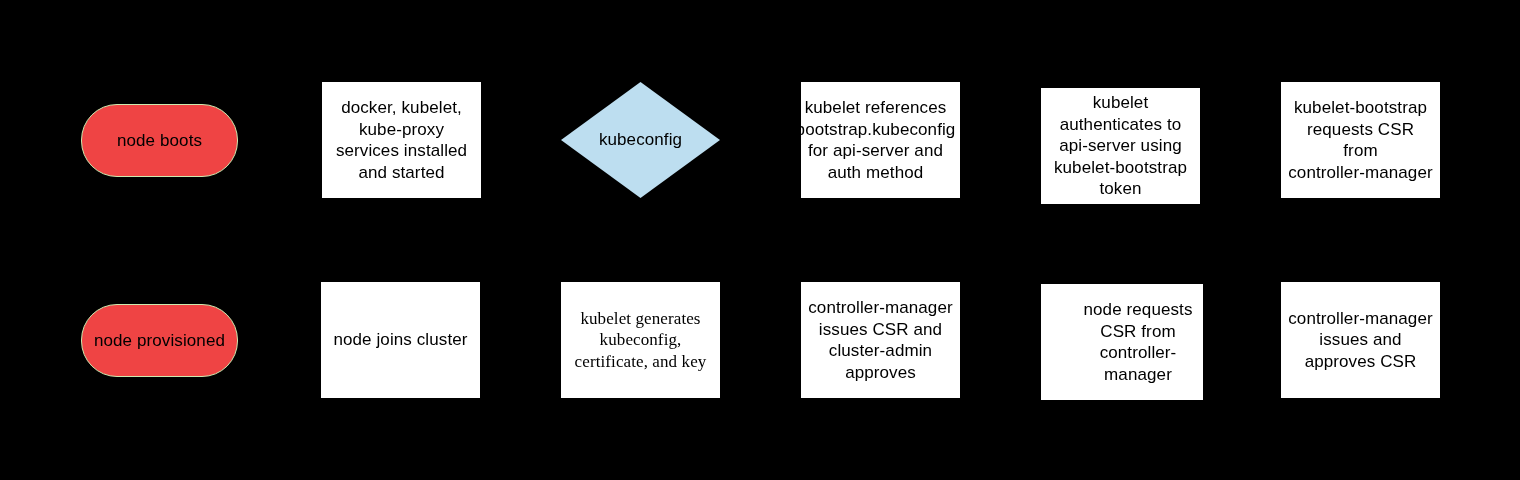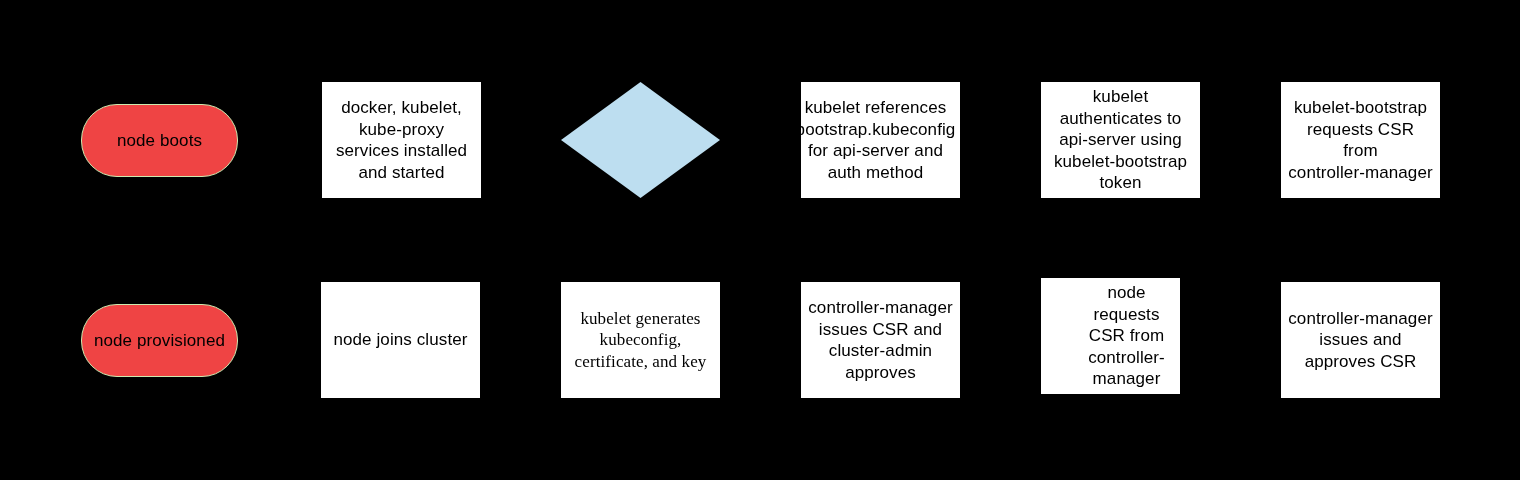--- a/index.html
+++ b/index.html
@@ -80,30 +80,31 @@
     <span class="label">docker, kubelet,
 kube-proxy
 services installed
 and started</span>
   </div>
 
   <div class="node diamond" style="left:561px; top:82px; width:159px; height:116px;">
     <svg class="dshape" viewBox="0 0 159 116" preserveAspectRatio="none">
       <polygon points="79.5,0 159,58 79.5,116 0,58" fill="#bddef0"></polygon>
     </svg>
+    <span class="label">kubeconfig</span>
   </div>
 
   <div class="node rect overflow" style="left:801px; top:82px; width:159px; height:116px;text-align:center;">
     <span class="label">kubelet references
 bootstrap.kubeconfig
 for api-server and
 auth method</span>
   </div>
 
-  <div class="node rect" style="left:1041px; top:82px; width:159px; height:116px;">
+  <div class="node rect" style="left:1041px; top:88px; width:159px; height:116px;">
     <span class="label">kubelet
 authenticates to
 api-server using
 kubelet-bootstrap
 token</span>
   </div>
 
   <div class="node rect" style="left:1281px; top:82px; width:159px; height:116px;">
     <span class="label">kubelet-bootstrap
 requests CSR
@@ -125,21 +126,21 @@
 certificate, and key</span>
   </div>
 
   <div class="node rect" style="left:801px; top:282px; width:159px; height:116px;">
     <span class="label">controller-manager
 issues CSR and
 cluster-admin
 approves</span>
   </div>
 
-  <div class="node rect" style="left:1041px; top:278px; width:139px; height:116px;padding-left:32px;">
+  <div class="node rect" style="left:1041px; top:284px; width:162px; height:116px;padding-left:32px;">
     <span class="label">node requests
 CSR from
 controller-manager</span>
   </div>
 
   <div class="node rect" style="left:1281px; top:282px; width:159px; height:116px;">
     <span class="label">controller-manager
 issues and
 approves CSR</span>
   </div>

